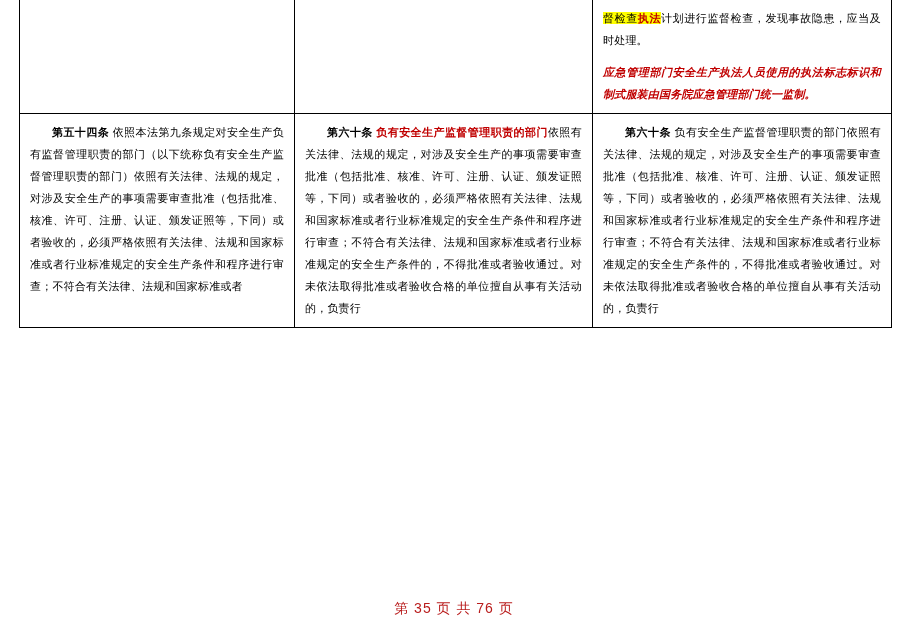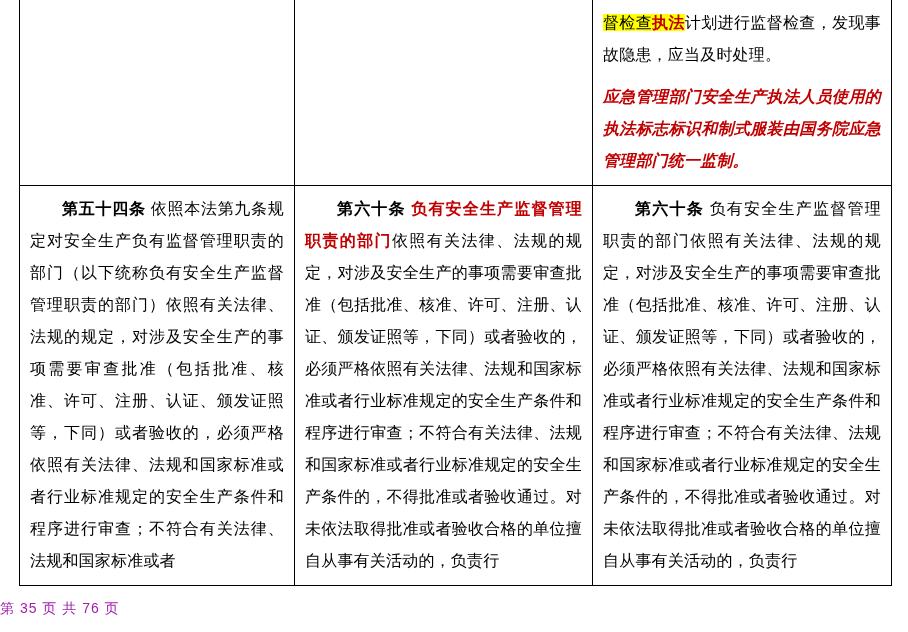--- a/index.html
+++ b/index.html
@@ -29,21 +29,21 @@
     border-collapse: collapse;
     table-layout: fixed;
   }
   .doc-table col.c1 { width: 275px; }
   .doc-table col.c2 { width: 298px; }
   .doc-table col.c3 { width: 299px; }
   .doc-table td {
     border: 1px solid #000000;
     vertical-align: top;
     padding: 7px 10px 8px 10px;
-    font-size: 16px;
+    font-size: 11px;
     line-height: 2.0;
     letter-spacing: 0.2px;
   }
   .doc-table tr.row-top td {
     border-top: none;
   }
   .cell-inner p {
     margin: 0;
     text-align: justify;
     text-justify: inter-ideograph;
@@ -65,23 +65,24 @@
   }
   .art-title {
     font-weight: bold;
     margin-top: 28px;
   }
   .footer {
     position: absolute;
     left: 0;
     right: 0;
     bottom: 14px;
+    text-align: center;
     font-size: 14px;
     letter-spacing: 1px;
-    color: #a21caf;
+    color: #b91c1c;
     margin-top: 24px;
   }
   .empty-cell { }
 </style>
 </head>
 <body>
 
 <div class="page">
 
   <table class="doc-table">

